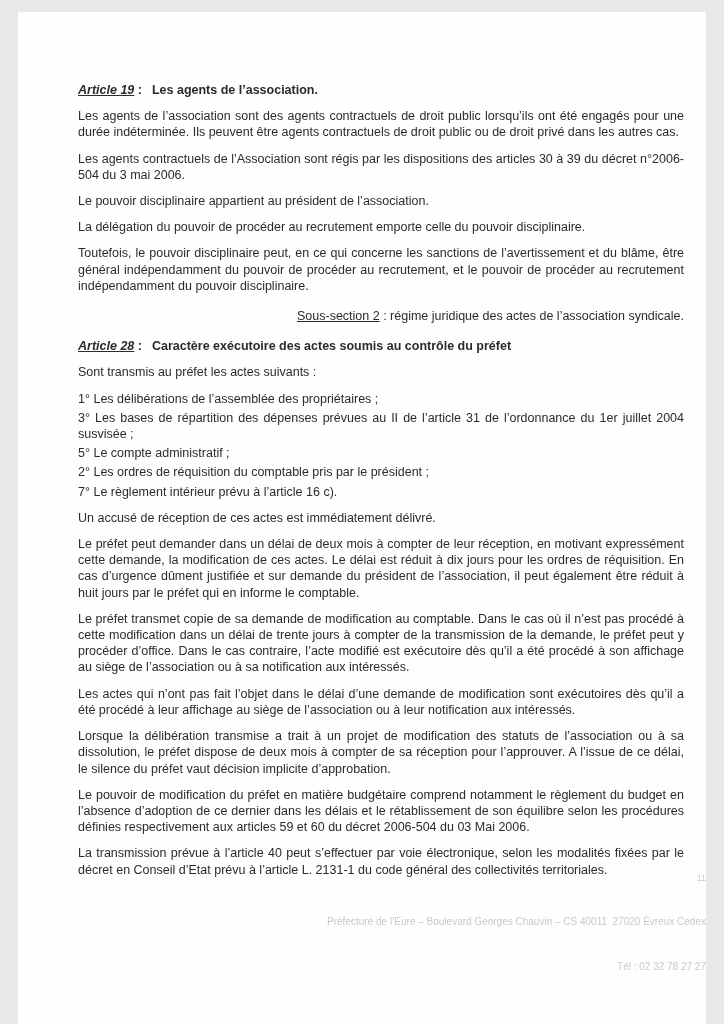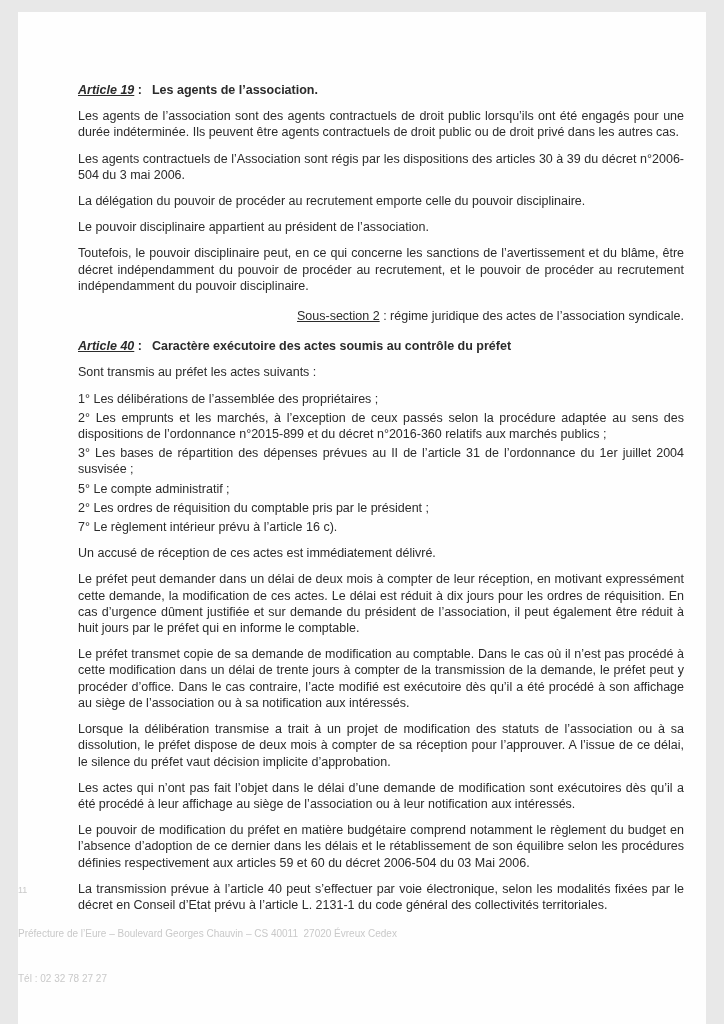--- a/index.html
+++ b/index.html
@@ -50,58 +50,57 @@
   .subsection {
     margin: 14px 0;
     text-align: right;
   }
   .subsection .subsection-label {
     text-decoration: underline;
   }
   .footer {
     position: absolute;
     left: 0;
-    bottom: 20px;
+    bottom: 32px;
     width: 100%;
-    text-align: left;
+    text-align: right;
     color: #c9c9c9;
     font-size: 10px;
     line-height: 15px;
     white-space: pre-wrap;
   }
   .footer .page-number {
     font-size: 9px;
     line-height: 12px;
   }
 </style>
 </head>
 <body>
 
 <div class="page">
   <div class="doc-body">
       <div class="article-heading italic"><span class="article-label">Article 19</span><span class="article-sep"> :</span><span class="article-title">Les agents de l’association.</span></div>
       <p class="para">Les agents de l’association sont des agents contractuels de droit public lorsqu’ils ont été engagés pour une durée indéterminée. Ils peuvent être agents contractuels de droit public ou de droit privé dans les autres cas.</p>
       <p class="para">Les agents contractuels de l’Association sont régis par les dispositions des articles 30 à 39 du décret n°2006-504 du 3 mai 2006.</p>
+      <p class="para">Le pouvoir disciplinaire appartient au président de l’association.</p>
       <p class="para">La délégation du pouvoir de procéder au recrutement emporte celle du pouvoir disciplinaire.</p>
-      <p class="para">Le pouvoir disciplinaire appartient au président de l’association.</p>
-      <p class="para">Toutefois, le pouvoir disciplinaire peut, en ce qui concerne les sanctions de l’avertissement et du blâme, être décret indépendamment du pouvoir de procéder au recrutement, et le pouvoir de procéder au recrutement indépendamment du pouvoir disciplinaire.</p>
+      <p class="para">Toutefois, le pouvoir disciplinaire peut, en ce qui concerne les sanctions de l’avertissement et du blâme, être général indépendamment du pouvoir de procéder au recrutement, et le pouvoir de procéder au recrutement indépendamment du pouvoir disciplinaire.</p>
       <div class="subsection"><span class="subsection-label">Sous-section 2</span><span> : régime juridique des actes de l’association syndicale.</span></div>
-      <div class="article-heading italic"><span class="article-label">Article 40</span><span class="article-sep"> :</span><span class="article-title">Caractère exécutoire des actes soumis au contrôle du préfet</span></div>
+      <div class="article-heading italic"><span class="article-label">Article 28</span><span class="article-sep"> :</span><span class="article-title">Caractère exécutoire des actes soumis au contrôle du préfet</span></div>
       <p class="para">Sont transmis au préfet les actes suivants :</p>
       <p class="list-item">1° Les délibérations de l’assemblée des propriétaires ;</p>
-      <p class="list-item">2° Les emprunts et les marchés, à l’exception de ceux passés selon la procédure adaptée au sens des dispositions de l’ordonnance n°2015-899 et du décret n°2016-360 relatifs aux marchés publics ;</p>
       <p class="list-item">3° Les bases de répartition des dépenses prévues au II de l’article 31 de l’ordonnance du 1er juillet 2004 susvisée ;</p>
       <p class="list-item">5° Le compte administratif ;</p>
       <p class="list-item">2° Les ordres de réquisition du comptable pris par le président ;</p>
       <p class="list-item">7° Le règlement intérieur prévu à l’article 16 c).</p>
       <p class="para">Un accusé de réception de ces actes est immédiatement délivré.</p>
       <p class="para">Le préfet peut demander dans un délai de deux mois à compter de leur réception, en motivant expressément cette demande, la modification de ces actes. Le délai est réduit à dix jours pour les ordres de réquisition. En cas d’urgence dûment justifiée et sur demande du président de l’association, il peut également être réduit à huit jours par le préfet qui en informe le comptable.</p>
       <p class="para">Le préfet transmet copie de sa demande de modification au comptable. Dans le cas où il n’est pas procédé à cette modification dans un délai de trente jours à compter de la transmission de la demande, le préfet peut y procéder d’office. Dans le cas contraire, l’acte modifié est exécutoire dès qu’il a été procédé à son affichage au siège de l’association ou à sa notification aux intéressés.</p>
+      <p class="para">Les actes qui n’ont pas fait l’objet dans le délai d’une demande de modification sont exécutoires dès qu’il a été procédé à leur affichage au siège de l’association ou à leur notification aux intéressés.</p>
       <p class="para">Lorsque la délibération transmise a trait à un projet de modification des statuts de l’association ou à sa dissolution, le préfet dispose de deux mois à compter de sa réception pour l’approuver. A l’issue de ce délai, le silence du préfet vaut décision implicite d’approbation.</p>
-      <p class="para">Les actes qui n’ont pas fait l’objet dans le délai d’une demande de modification sont exécutoires dès qu’il a été procédé à leur affichage au siège de l’association ou à leur notification aux intéressés.</p>
       <p class="para">Le pouvoir de modification du préfet en matière budgétaire comprend notamment le règlement du budget en l’absence d’adoption de ce dernier dans les délais et le rétablissement de son équilibre selon les procédures définies respectivement aux articles 59 et 60 du décret 2006-504 du 03 Mai 2006.</p>
       <p class="para">La transmission prévue à l’article 40 peut s’effectuer par voie électronique, selon les modalités fixées par le décret en Conseil d’Etat prévu à l’article L. 2131-1 du code général des collectivités territoriales.</p>
     </div>
 
   <div class="footer">
     <div class="page-number">11</div>
     <div class="footer-address">Préfecture de l’Eure – Boulevard Georges Chauvin – CS 40011  27020 Évreux Cedex</div>
     <div class="footer-phone">Tél : 02 32 78 27 27</div>
   </div>
 </div>

